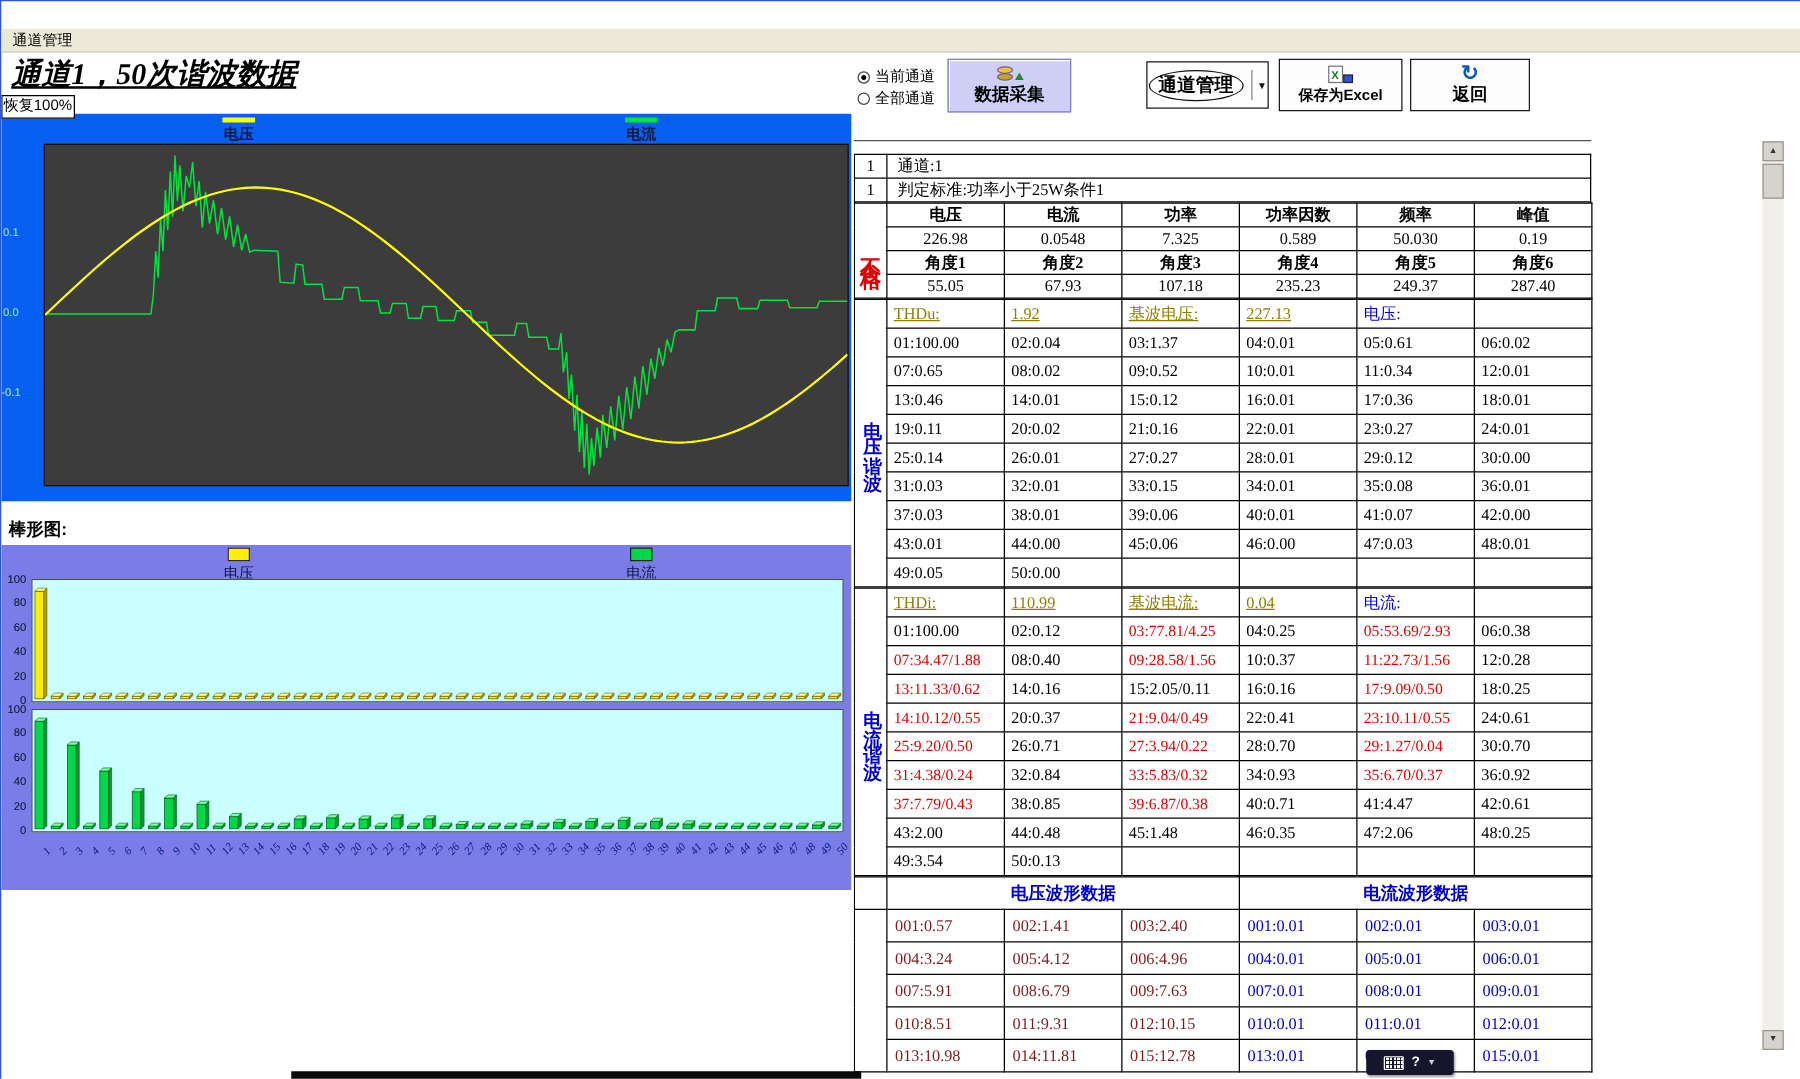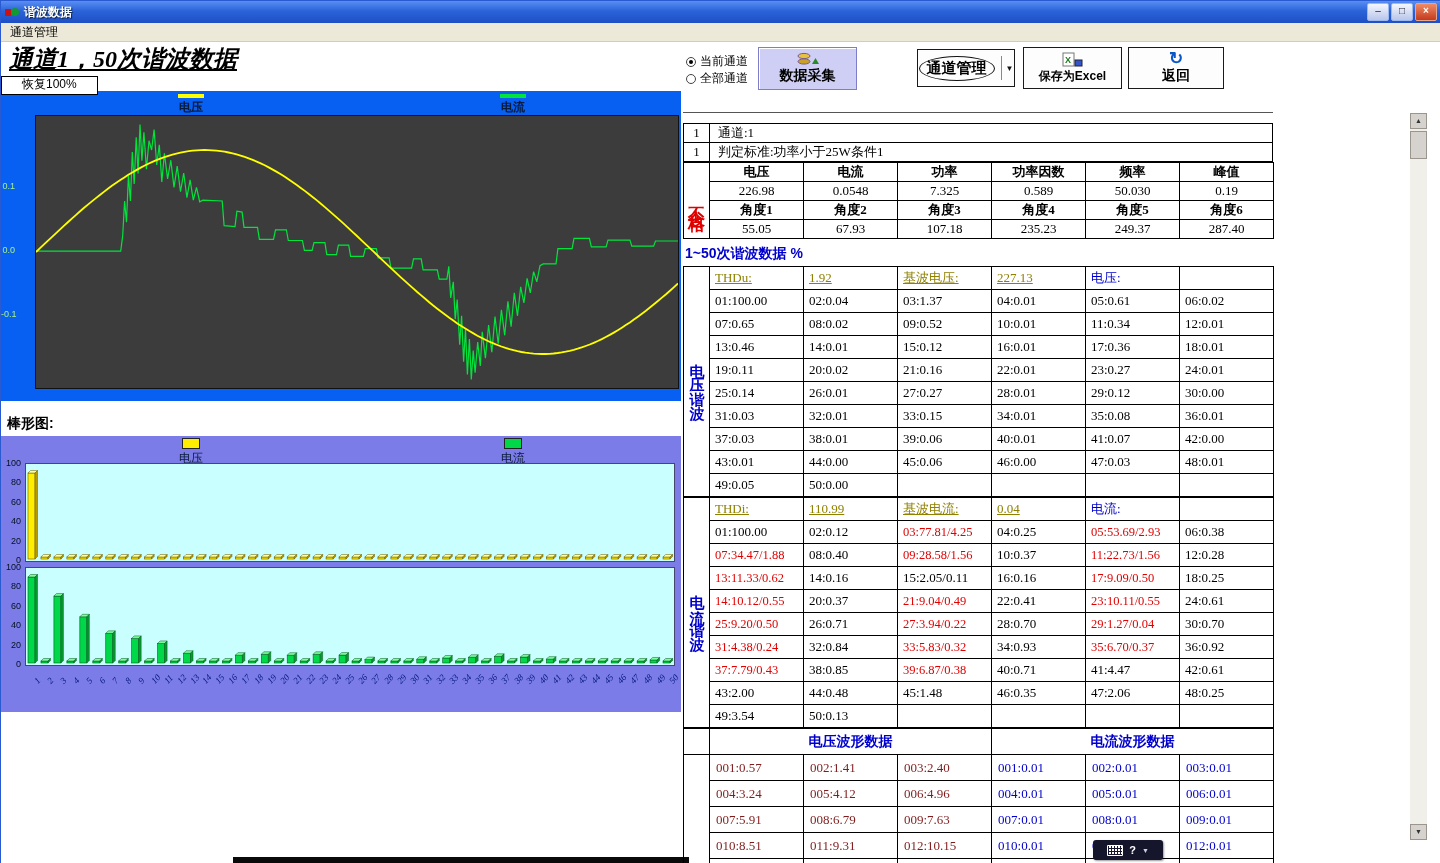--- a/index.html
+++ b/index.html
@@ -18,21 +18,21 @@
 
   
   .menubar{position:absolute;left:0;top:22px;width:100%;height:18px;background:#ece9d8;border-bottom:1px solid #cfccc0;
     display:flex;align-items:center;}
   .menu-item{font-size:12px;padding:1px 9px;color:#000;}
 
   
   .heading{position:absolute;left:8px;top:42px;font-family:"Liberation Serif",serif;
     font-size:24px;font-weight:bold;font-style:italic;text-decoration:underline;color:#000;}
   .restore-btn{position:absolute;left:0;top:75px;height:17px;background:#fff;border:1px solid #000;
-    font-size:12px;line-height:15px;padding:0 20px;z-index:6;}
+    font-size:12px;line-height:15px;padding:0 1px;z-index:6;}
 
   .wavepanel{position:absolute;left:0;top:90px;width:680px;height:310px;background:#0760f2;}
   .wave-plot{position:absolute;left:34px;top:24px;width:642px;height:272px;background:#3c3c3c;border:1px solid #111;}
   .wlegend{position:absolute;top:2px;width:60px;text-align:center;}
   .wlegend .bar{width:26px;height:4px;margin:1px auto 1px auto;}
   .wlegend .lab{font-size:12px;font-weight:bold;color:#0a1a3a;}
   .wtick{position:absolute;font-size:9px;color:#ffd24a;text-align:right;margin-left:22px;}
   .itick{position:absolute;font-size:9px;color:#a8f18a;text-align:right;}
 
   .barlabel{position:absolute;left:6px;top:414px;font-size:14px;font-weight:bold;color:#000;}
@@ -114,32 +114,20 @@
     background:repeating-linear-gradient(90deg,#15152c 0 1px,transparent 1px 3px),
                repeating-linear-gradient(0deg,#15152c 0 1px,transparent 1px 3px);}
   .ime-q{color:#fff;font-size:11px;font-weight:bold;}
   .ime-arrow{color:#cfcfe6;font-size:7px;}
 </style>
 </head>
 <body>
 
 <div class="window">
 
-  <div class="titlebar">
-    <svg width="14" height="14">
-      <rect x="0" y="4" width="6" height="7" fill="#cc1111"></rect>
-      <circle cx="10" cy="7" r="4" fill="#119933"></circle>
-    </svg>
-    <span class="title-text">谐波数据</span>
-    <div class="tb-btns">
-      <div class="tb-btn">–</div>
-      <div class="tb-btn">□</div>
-      <div class="tb-btn close">×</div>
-    </div>
-  </div>
 
   <div class="menubar">
     <span class="menu-item">通道管理</span>
   </div>
 
   <div class="heading">通道1，50次谐波数据</div>
   <div class="restore-btn">恢复100%</div>
 
   <div class="wavepanel">
     <div class="wlegend" style="left:160px;">
@@ -658,21 +646,20 @@
             <td>55.05</td>
             <td>67.93</td>
             <td>107.18</td>
             <td>235.23</td>
             <td>249.37</td>
             <td>287.40</td>
           </tr>
         </tbody>
     </table>
 
-    <div class="sectitle">1~50次谐波数据 %</div>
 
     <table class="t harm-t">
       <colgroup>
           <col style="width:26px;">
           <col style="width:94px;">
           <col style="width:94px;">
           <col style="width:94px;">
           <col style="width:94px;">
           <col style="width:94px;">
           <col style="width:94px;">

